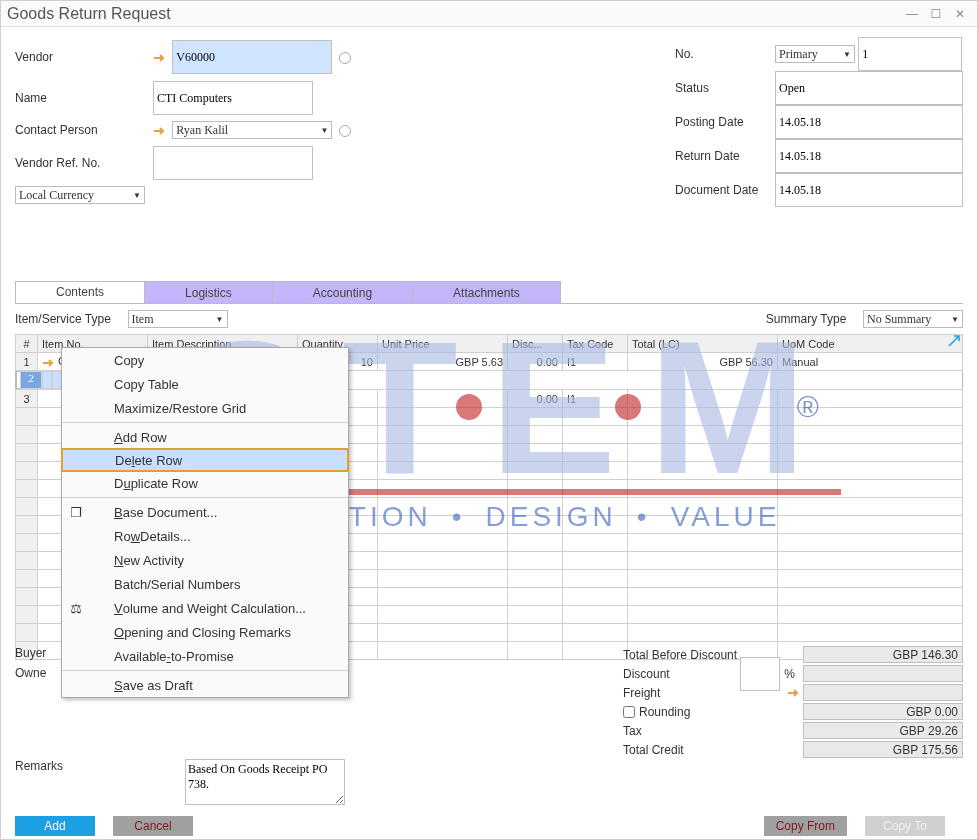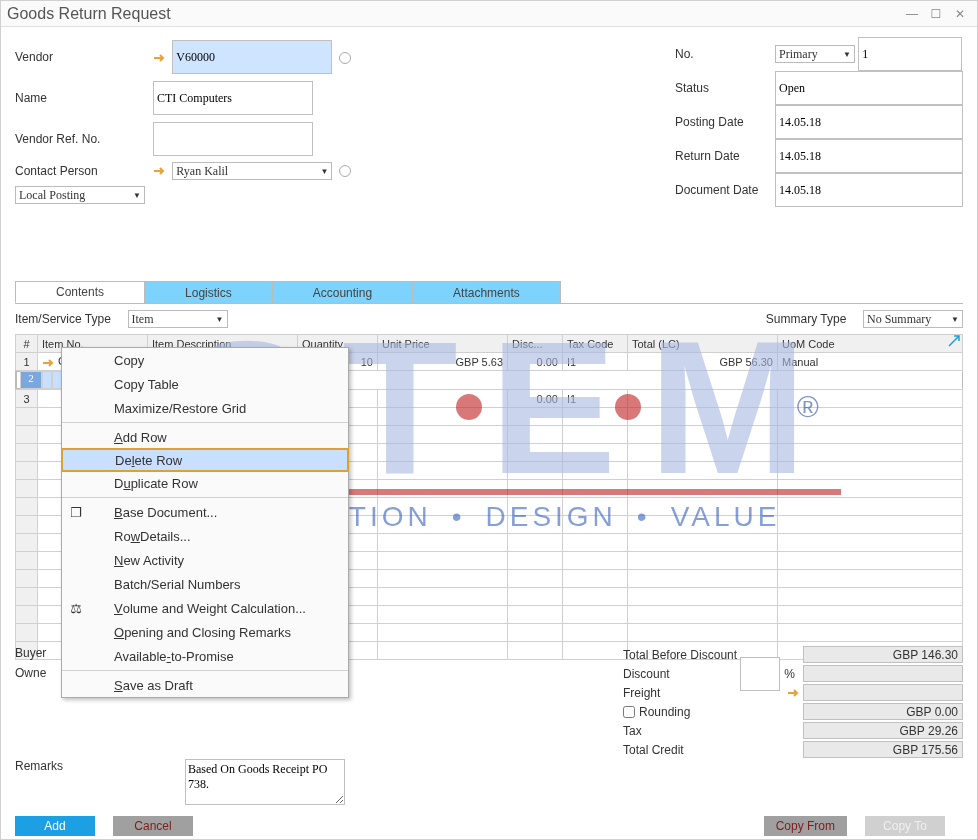--- a/index.html
+++ b/index.html
@@ -17,21 +17,21 @@
   .hrow .lbl-right{width:100px;}
   .hrow .val{display:table-cell;vertical-align:middle;height:18px;}
   .arrow{display:inline-block;width:14px;height:10px;margin-right:2px;vertical-align:middle;}
   .arrow svg{display:block;}
   input.inp,.inp{height:18px;border:1px solid #c0c0c0;background:#fff;padding:16px 3px;font:12px Tahoma;}
   .inp-ro{background:#e9e9e9;}
   .sel{height:18px;border:1px solid #bbb;background:#fff;font:12px Tahoma;padding:0 14px 0 3px;position:relative;display:inline-flex;align-items:center;}
   .sel::after{content:'▼';font-size:8px;position:absolute;right:3px;color:#333;}
   .linkicon{display:inline-block;width:12px;height:12px;border:1px solid #aaa;border-radius:6px;margin-left:3px;vertical-align:middle;}
   .tabs{margin-top:74px;display:flex;border-bottom:1px solid #bbb;}
-  .tab{height:22px;padding:0 40px;display:inline-flex;align-items:center;font-size:12px;color:#444;border:1px solid #bbb;border-bottom:none;margin-right:-1px;background:#7dd3fc;}
+  .tab{height:22px;padding:0 40px;display:inline-flex;align-items:center;font-size:12px;color:#444;border:1px solid #bbb;border-bottom:none;margin-right:-1px;background:#c4b5fd;}
   .tab.active{background:#fff;border-bottom:1px solid #fff;margin-bottom:-1px;}
   .subhdr{display:flex;justify-content:space-between;align-items:center;padding:6px 0;}
   .grid{border:1px solid #bbb;border-collapse:collapse;width:100%;table-layout:fixed;}
   .grid th,.grid td{border:1px solid #d0d0d0;height:18px;font-size:11px;padding:0 4px;text-align:left;white-space:nowrap;overflow:hidden;}
   .grid th{background:#f0f0f0;font-weight:normal;}
   .grid .num{width:22px;text-align:center;background:#f0f0f0;}
   .grid tr.sel td,.grid tr.sel th.num{background:#c8dfff;}
   .grid tr.sel th.num{background:#7aa7e0;color:#fff;}
   .grid td.r{text-align:right;}
   .context{position:absolute;left:60px;top:316px;width:288px;background:#fafafa;border:1px solid #aaa;box-shadow:2px 2px 4px rgba(0,0,0,.25);z-index:10;font-size:13px;}
@@ -91,39 +91,39 @@
                 </svg></span>
             <input class="inp" style="width: 160px; background: rgb(207, 228, 255);" value="V60000">
             <span class="linkicon"></span>
           </span>
         </div>
         <div class="hrow">
           <span class="lbl">Name</span>
           <span class="val"><input class="inp" style="width: 160px;" value="CTI Computers"></span>
         </div>
         <div class="hrow">
-          <span class="lbl">Vendor Ref. No.</span>
-          <span class="val"><input class="inp" style="width: 160px;" value=""></span>
-        </div>
-        <div class="hrow">
           <span class="lbl">Contact Person</span>
           <span class="val">
             <span class="arrow"><svg width="14" height="10">
                   <path d="M1 5 L10 5 M7 2 L10 5 L7 8" stroke="#e8a23a" stroke-width="2" fill="none"></path>
                 </svg></span>
             <span class="sel" style="width:160px">
                 <span>Ryan Kalil</span>
               </span>
             <span class="linkicon"></span>
           </span>
         </div>
         <div class="hrow">
+          <span class="lbl">Vendor Ref. No.</span>
+          <span class="val"><input class="inp" style="width: 160px;" value=""></span>
+        </div>
+        <div class="hrow">
           <span class="lbl">
             <span class="sel" style="width:130px">
-                <span>Local Posting</span>
+                <span>Local Currency</span>
               </span>
           </span>
           <span class="val"></span>
         </div>
       </div>
 
       <div class="col">
         <div class="hrow">
           <span class="lbl lbl-right">No.</span>
           <span class="val">

